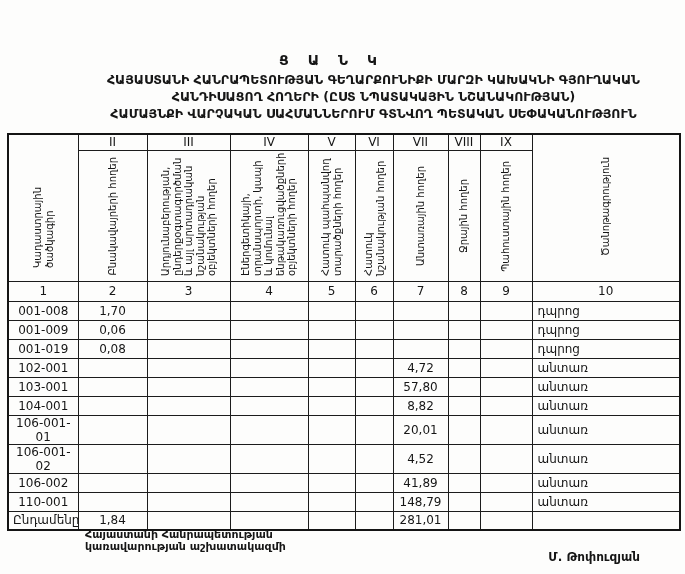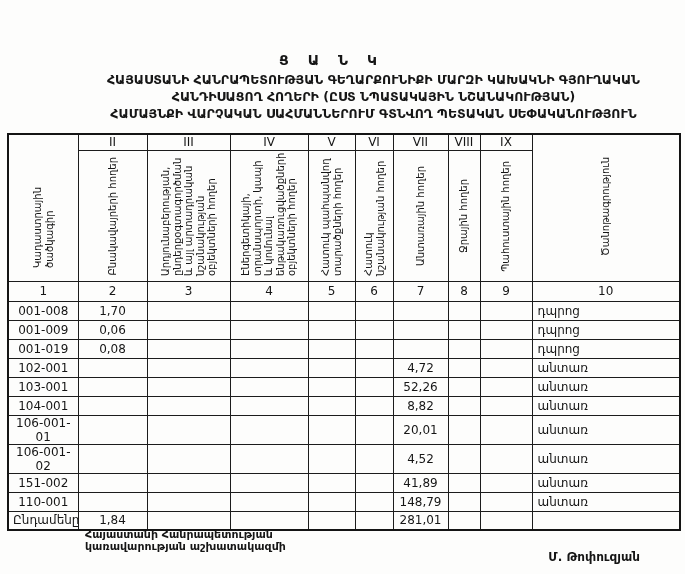--- a/index.html
+++ b/index.html
@@ -189,21 +189,21 @@
           <td class="c8"></td>
           <td class="c9">անտառ</td>
         </tr>
         <tr>
           <td class="c0">103-001</td>
           <td class="c1"></td>
           <td class="c2"></td>
           <td class="c3"></td>
           <td class="c4"></td>
           <td class="c5"></td>
-          <td class="c6">52,26</td>
+          <td class="c6">57,80</td>
           <td class="c7"></td>
           <td class="c8"></td>
           <td class="c9">անտառ</td>
         </tr>
         <tr>
           <td class="c0">104-001</td>
           <td class="c1"></td>
           <td class="c2"></td>
           <td class="c3"></td>
           <td class="c4"></td>
@@ -231,21 +231,21 @@
           <td class="c2"></td>
           <td class="c3"></td>
           <td class="c4"></td>
           <td class="c5"></td>
           <td class="c6">4,52</td>
           <td class="c7"></td>
           <td class="c8"></td>
           <td class="c9">անտառ</td>
         </tr>
         <tr>
-          <td class="c0">151-002</td>
+          <td class="c0">106-002</td>
           <td class="c1"></td>
           <td class="c2"></td>
           <td class="c3"></td>
           <td class="c4"></td>
           <td class="c5"></td>
           <td class="c6">41,89</td>
           <td class="c7"></td>
           <td class="c8"></td>
           <td class="c9">անտառ</td>
         </tr>

